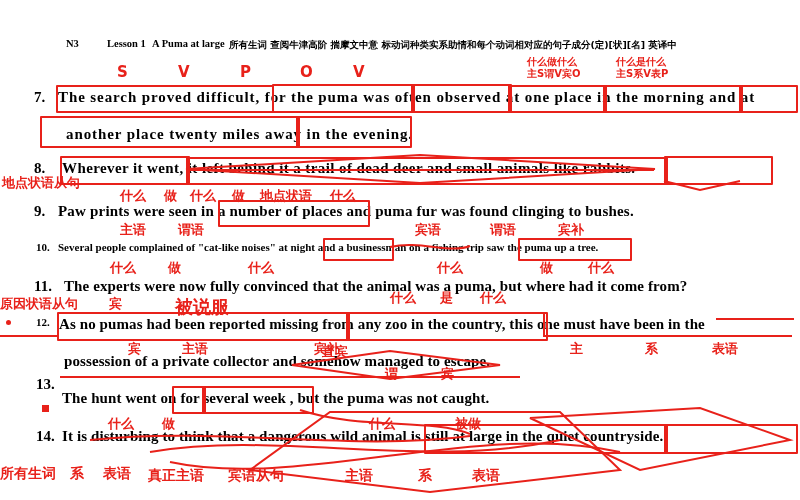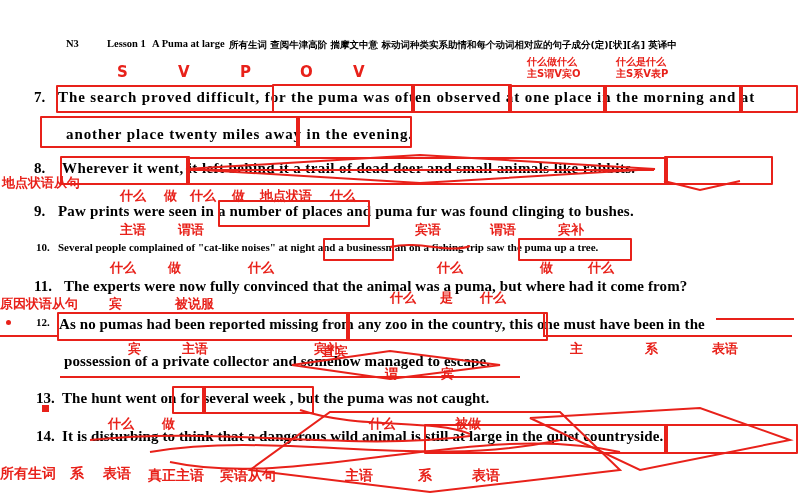--- a/index.html
+++ b/index.html
@@ -83,21 +83,21 @@
   <div class="lbl" style="left:168px;top:259px;font-size:13px;">做</div>
   <div class="lbl" style="left:248px;top:259px;font-size:13px;">什么</div>
   <div class="lbl" style="left:437px;top:259px;font-size:13px;">什么</div>
   <div class="lbl" style="left:540px;top:259px;font-size:13px;">做</div>
   <div class="lbl" style="left:588px;top:259px;font-size:13px;">什么</div>
 
   <div class="abs num" style="left:34px;top:278px;font-size:15px;">11.</div>
   <div class="abs sent" style="left:64px;top:278px;font-size:15px;letter-spacing:0.1px;white-space:nowrap;">The experts were now fully convinced that the animal was a puma, but where had it come from?</div>
   <div class="lbl" style="left:0px;top:295px;font-size:13px;">原因状语从句</div>
   <div class="lbl" style="left:109px;top:295px;font-size:13px;">宾</div>
-  <div class="lbl" style="left:175px;top:295px;font-size:13px;">被说服</div>
+  <div class="lbl" style="left:175px;top:295px;font-size:18px;">被说服</div>
   <div class="lbl" style="left:322px;top:295px;font-size:13px;margin-top:48px;">直宾</div>
   <div class="lbl" style="left:390px;top:289px;font-size:13px;">什么</div>
   <div class="lbl" style="left:440px;top:289px;font-size:13px;">是</div>
   <div class="lbl" style="left:480px;top:289px;font-size:13px;">什么</div>
 
   <div class="abs num" style="left:36px;top:316px;font-size:11px;">12.</div>
   <div class="abs sent" style="left:59px;top:316px;font-size:15px;letter-spacing:0.1px;white-space:nowrap;">As no pumas had been reported missing from any zoo in the country, this one must have been in the</div>
   <div class="abs sent" style="left:64px;top:353px;font-size:15px;letter-spacing:0.1px;white-space:nowrap;">possession of a private collector and somehow managed to escape.</div>
   <div class="box" style="left:57px;top:312px;width:289px;height:25px;"></div>
   <div class="box" style="left:346px;top:312px;width:198px;height:25px;"></div>
@@ -107,39 +107,39 @@
   <div class="dot" style="left:6px;top:320px;width:5px;height:5px;"></div>
   <div class="lbl" style="left:128px;top:340px;font-size:13px;">宾</div>
   <div class="lbl" style="left:182px;top:340px;font-size:13px;">主语</div>
   <div class="lbl" style="left:314px;top:340px;font-size:13px;">宾补</div>
   <div class="lbl" style="left:570px;top:340px;font-size:13px;">主</div>
   <div class="lbl" style="left:645px;top:340px;font-size:13px;">系</div>
   <div class="lbl" style="left:712px;top:340px;font-size:13px;">表语</div>
   <div class="lbl" style="left:385px;top:365px;font-size:13px;">谓</div>
   <div class="lbl" style="left:441px;top:365px;font-size:13px;">宾</div>
 
-  <div class="abs num" style="left:36px;top:390px;font-size:15px;">13.</div>
+  <div class="abs num" style="left:36px;top:376px;font-size:15px;">13.</div>
   <div class="abs sent" style="left:62px;top:390px;font-size:15px;letter-spacing:0.1px;white-space:nowrap;">The hunt went on for several week , but the puma was not caught.</div>
   <div class="box" style="left:172px;top:386px;width:30px;height:24px;"></div>
   <div class="box" style="left:202px;top:386px;width:108px;height:24px;"></div>
   <div class="sq" style="left:42px;top:405px;width:7px;height:7px;"></div>
   <div class="lbl" style="left:108px;top:415px;font-size:13px;">什么</div>
   <div class="lbl" style="left:162px;top:415px;font-size:13px;">做</div>
   <div class="lbl" style="left:369px;top:415px;font-size:13px;">什么</div>
   <div class="lbl" style="left:455px;top:415px;font-size:13px;text-align:center;">被做</div>
 
   <div class="abs num" style="left:36px;top:428px;font-size:15px;">14.</div>
   <div class="abs sent" style="left:62px;top:428px;font-size:15px;letter-spacing:0.1px;white-space:nowrap;">It is disturbing to think that a dangerous wild animal is still at large in the quiet countryside.</div>
   <div class="box" style="left:424px;top:424px;width:240px;height:26px;"></div>
   <div class="box" style="left:664px;top:424px;width:130px;height:26px;"></div>
   <div class="lbl" style="left:0px;top:465px;font-size:14px;">所有生词</div>
   <div class="lbl" style="left:70px;top:465px;font-size:14px;">系</div>
   <div class="lbl" style="left:103px;top:465px;font-size:14px;">表语</div>
   <div class="lbl" style="left:148px;top:467px;font-size:14px;">真正主语</div>
-  <div class="lbl" style="left:220px;top:467px;font-size:14px;">宾语从句</div>
+  <div class="lbl" style="left:228px;top:467px;font-size:14px;">宾语从句</div>
   <div class="lbl" style="left:345px;top:467px;font-size:14px;">主语</div>
   <div class="lbl" style="left:418px;top:467px;font-size:14px;">系</div>
   <div class="lbl" style="left:472px;top:467px;font-size:14px;">表语</div>
 
   <svg class="ink" viewBox="0 0 800 500">
     <g stroke="#e8211a" stroke-width="2" fill="none">
 
       <polygon points="186,169 420,155 655,169 420,183"></polygon>
       <line x1="190" y1="170" x2="654" y2="170"></line>
 

